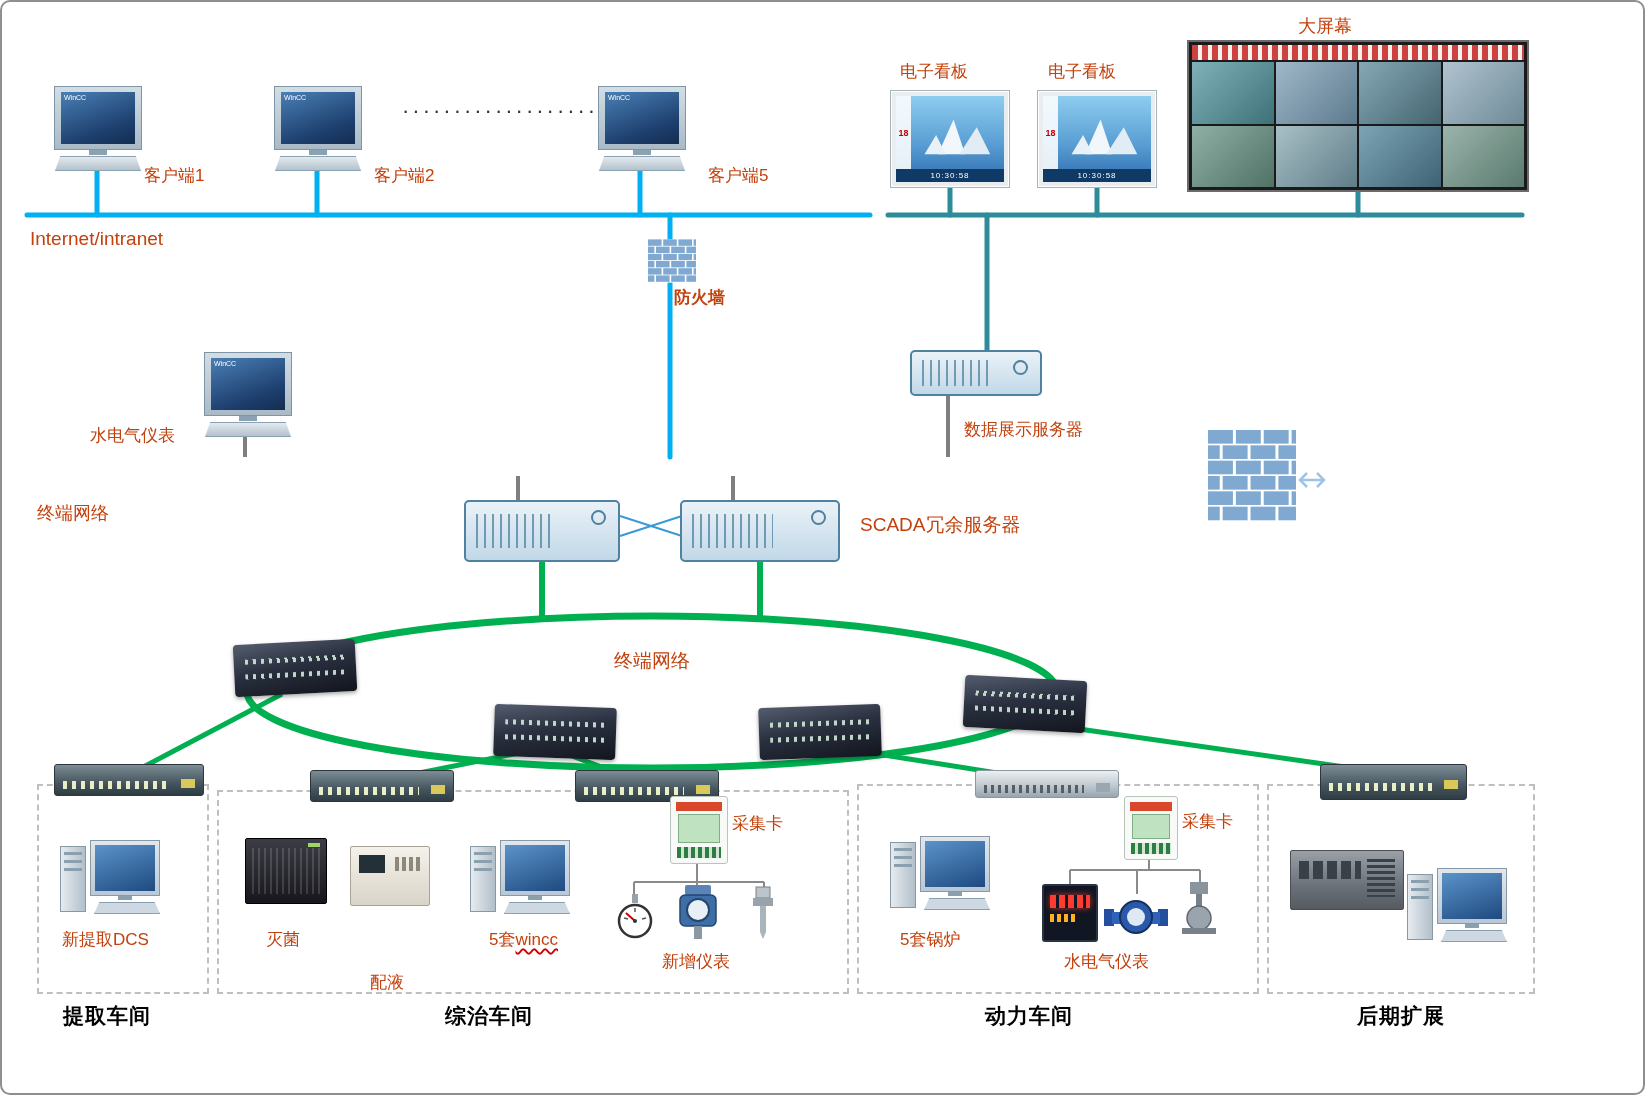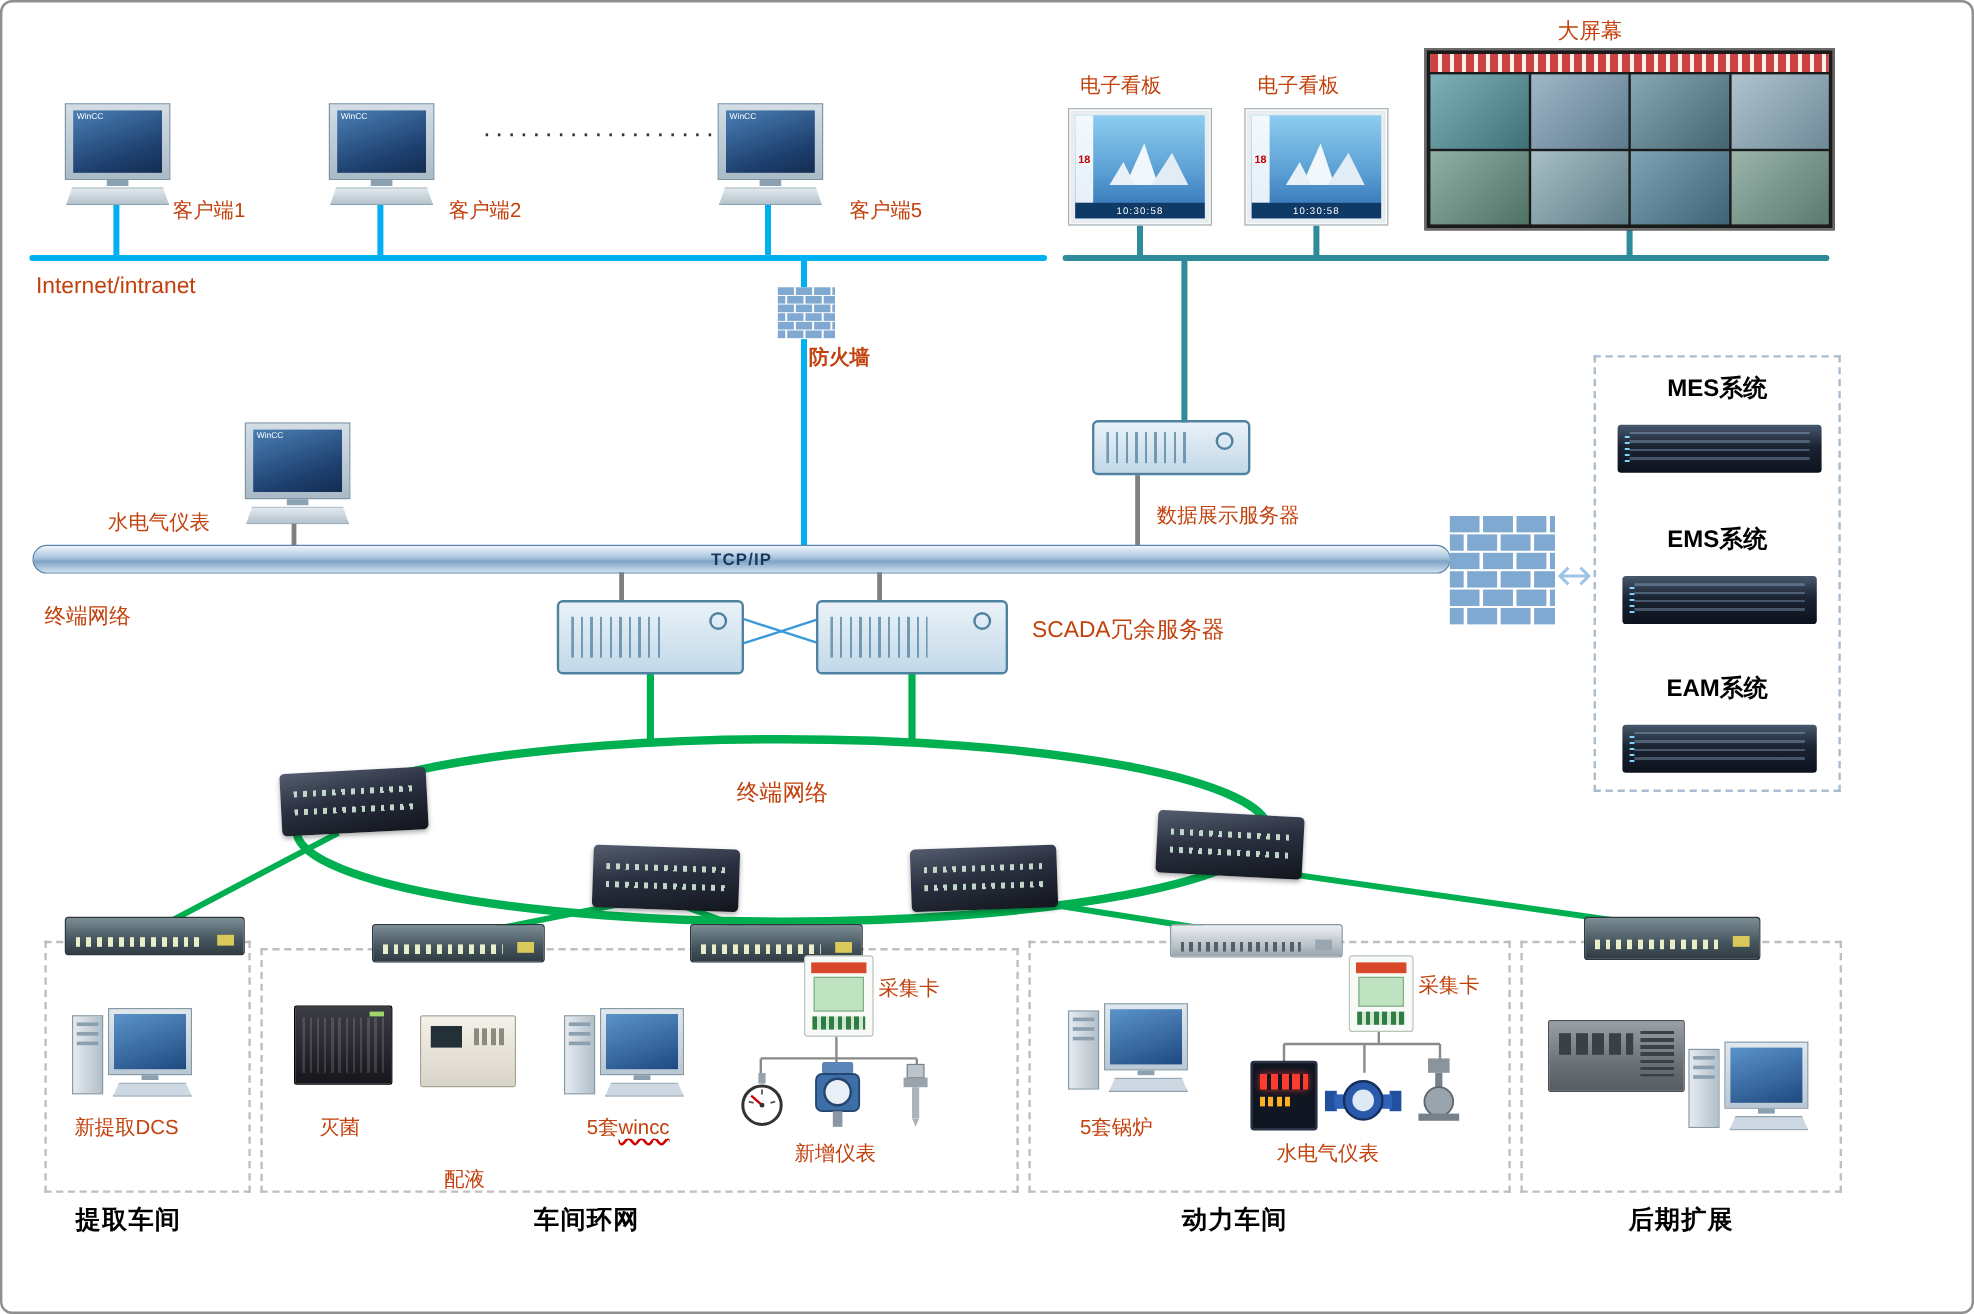--- a/index.html
+++ b/index.html
@@ -254,23 +254,20 @@
     <div class="kbd"></div>
   </div>
   <div class="lbl" style="left:88px;top:422px">水电气仪表</div>
 
   <div class="server" style="left:908px;top:348px;width:132px;height:46px">
     <div class="stripes"></div>
     <div class="dot"></div>
   </div>
   <div class="lbl" style="left:962px;top:416px">数据展示服务器</div>
 
-  <div class="pipe" style="left:25px;top:452px;width:1182px;height:24px">
-    <span class="pipe-text">TCP/IP</span>
-  </div>
   <div class="lbl" style="left:35px;top:499px;font-size:18px">终端网络</div>
 
   <div class="server" style="left:462px;top:498px;width:156px;height:62px">
     <div class="stripes"></div>
     <div class="dot"></div>
   </div>
   <div class="server" style="left:678px;top:498px;width:160px;height:62px">
     <div class="stripes"></div>
     <div class="dot"></div>
   </div>
@@ -299,28 +296,20 @@
         <rect x="19" y="36" width="17" height="8"></rect>
         <rect x="38" y="36" width="17" height="8"></rect>
         <rect x="57" y="36" width="3" height="8"></rect>
       <rect x="0" y="45" width="8" height="8"></rect>
         <rect x="10" y="45" width="17" height="8"></rect>
         <rect x="29" y="45" width="17" height="8"></rect>
         <rect x="48" y="45" width="12" height="8"></rect>
     </g>
   </svg>
 
-  <div class="panel" style="left:1326px;top:294px;width:206px;height:364px">
-    <div class="sys-label" style="top:12px">MES系统</div>
-    <div class="rack" style="left:18px;top:56px;width:170px"></div>
-    <div class="sys-label" style="top:138px">EMS系统</div>
-    <div class="rack" style="left:22px;top:182px;width:162px"></div>
-    <div class="sys-label" style="top:262px">EAM系统</div>
-    <div class="rack" style="left:22px;top:306px;width:162px"></div>
-  </div>
 
   <div class="lbl ctr" style="left:560px;top:646px;width:180px;font-size:19px">终端网络</div>
 
   <div class="sw3d" style="left:232px;top:640px;width:122px;height:52px;transform:rotate(-3deg)">
     <div class="p1"></div>
       <div class="p2"></div>
   </div>
   <div class="sw3d" style="left:492px;top:704px;width:122px;height:52px;transform:rotate(2deg)">
     <div class="p1"></div>
       <div class="p2"></div>
@@ -333,21 +322,21 @@
     <div class="p1"></div>
       <div class="p2"></div>
   </div>
 
   <div class="panel" style="left:35px;top:782px;width:172px;height:210px;border-color:#bfbfbf"></div>
   <div class="panel" style="left:215px;top:788px;width:632px;height:204px;border-color:#bfbfbf"></div>
   <div class="panel" style="left:855px;top:782px;width:402px;height:210px;border-color:#bfbfbf"></div>
   <div class="panel" style="left:1265px;top:782px;width:268px;height:210px;border-color:#bfbfbf"></div>
 
   <div class="wsname" style="left:40px;top:1000px">提取车间</div>
-  <div class="wsname" style="left:422px;top:1000px">车间环网</div>
+  <div class="wsname" style="left:422px;top:1000px">综治车间</div>
   <div class="wsname" style="left:962px;top:1000px">动力车间</div>
   <div class="wsname" style="left:1334px;top:1000px">后期扩展</div>
 
   <div class="swflat" style="left:52px;top:762px;width:148px;height:30px">
       <div class="ports"></div>
       <div class="tag"></div>
     </div>
   <div class="swflat" style="left:308px;top:768px;width:142px;height:30px">
       <div class="ports"></div>
       <div class="tag"></div>

